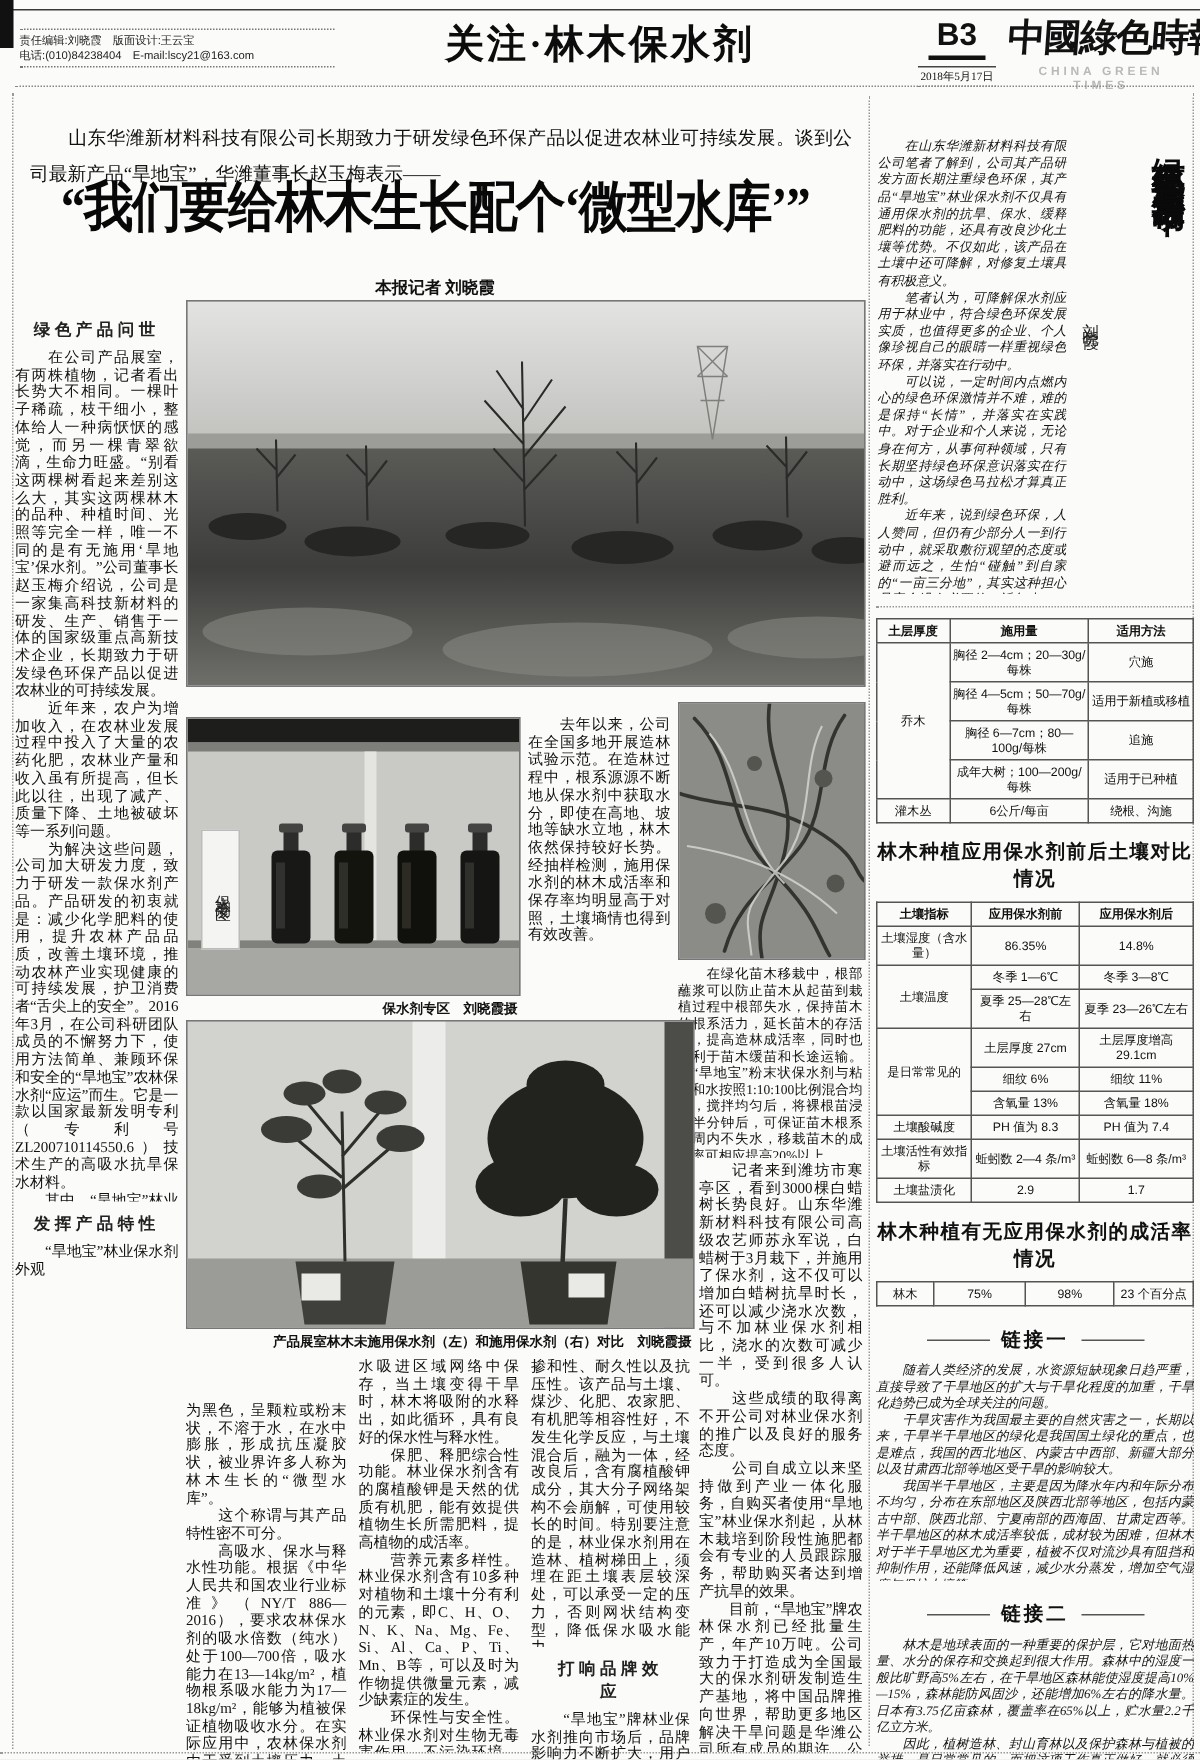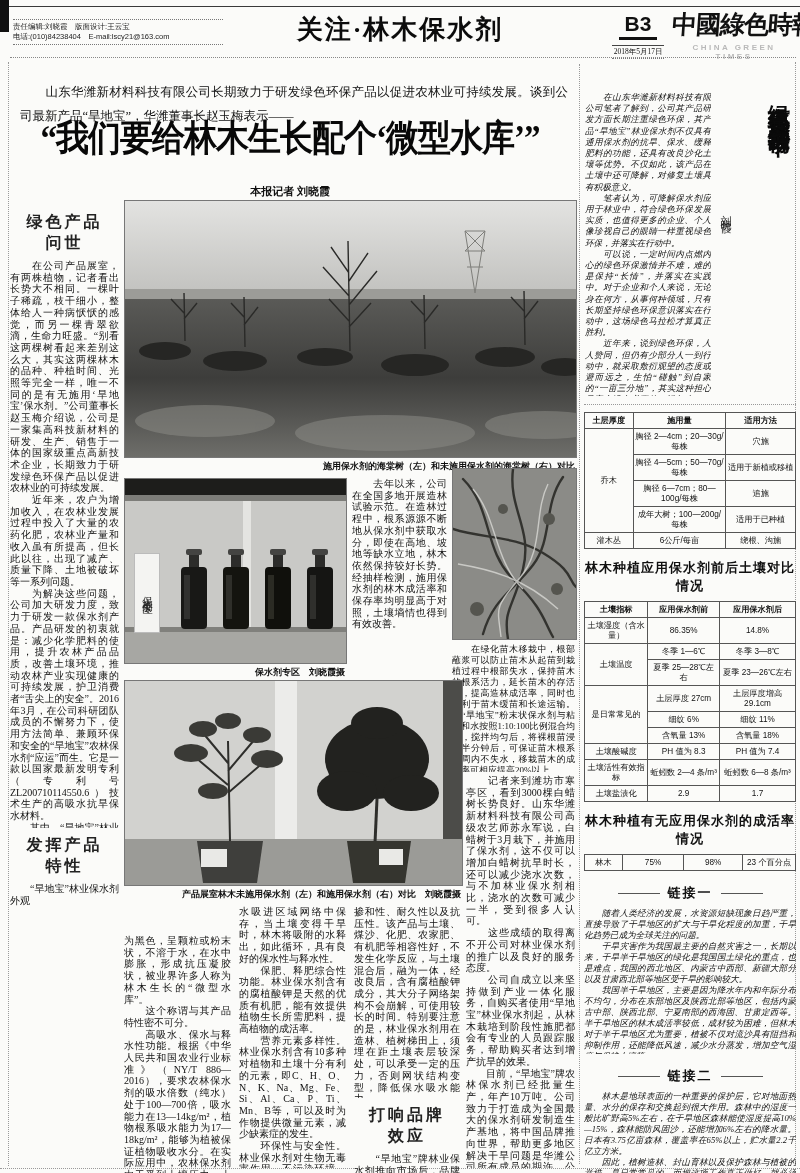--- a/index.html
+++ b/index.html
@@ -24,21 +24,21 @@
   .masthead-en{margin-top:2px;font-size:8px;letter-spacing:2.5px;color:#b9b9b9;font-family:"Liberation Sans",sans-serif;font-weight:700;}
   .header-rule{left:10px;top:57px;width:786px;height:0;border-top:1px dotted #888;}
   .vert-rule{left:579px;top:64px;width:0;height:1100px;border-left:1px dotted #999;}
   
   .kicker{left:20px;top:80px;width:548px;font-size:12.5px;line-height:24px;text-align:justify;white-space:pre-line;}
   .headline{left:8px;top:116px;width:564px;text-align:center;font-size:33px;font-weight:900;
             letter-spacing:-1px;transform:scaleY(1.1);color:#080808;white-space:nowrap;}
   .byline{left:10px;top:184px;width:560px;text-align:center;font-size:11px;font-weight:700;}
   
   .coltext{font-size:10px;line-height:11.7px;text-align:justify;white-space:pre-line;overflow:hidden;}
-  .col-heading{font-size:16px;font-weight:600;letter-spacing:3px;text-align:center;color:#222;
+  .col-heading{font-size:11px;font-weight:600;letter-spacing:3px;text-align:center;color:#222;
                margin:7px 12px 6px;font-family:"Liberation Sans",sans-serif;}
   #col1{left:10px;top:205px;width:109px;height:966px;}
   #col1 .blk1{height:300px;overflow:hidden;}
   #col1 .blk2{height:568px;overflow:hidden;}
   #col2{left:124px;top:906px;width:107px;height:262px;margin-top:29px;}
   #col3{left:239px;top:906px;width:107px;height:262px;}
   #col4{left:354px;top:906px;width:106px;height:262px;}
   #col4 .blk1{height:192px;overflow:hidden;}
   #col4 .blk2{height:40px;overflow:hidden;}
   #col5{left:466px;top:775px;width:109px;height:393px;}
@@ -158,21 +158,20 @@
         <ellipse cx="380" cy="156" rx="30" ry="10"></ellipse>
           <ellipse cx="440" cy="166" rx="24" ry="9"></ellipse>
       </g>
       <g fill="#8a8a85" opacity="0.55">
         <ellipse cx="80" cy="220" rx="70" ry="16"></ellipse>
           <ellipse cx="260" cy="232" rx="90" ry="18"></ellipse>
           <ellipse cx="420" cy="224" rx="60" ry="14"></ellipse>
       </g>
     </svg>
   </div>
-  <div class="abs caption" id="cap-field">施用保水剂的海棠树（左）和未施用保水剂的海棠树（右）对比</div>
 
   <div class="abs photo" id="photo-bottles">
     <svg width="221" height="184" viewBox="0 0 221 184">
       <rect width="221" height="184" fill="#c9c9c6"></rect>
       <rect width="221" height="16" fill="#1d1d1b"></rect>
       <rect y="16" width="221" height="6" fill="#7d7d79"></rect>
       <rect x="118" y="22" width="8" height="130" fill="#e4e4e1"></rect>
       <rect y="148" width="221" height="36" fill="#a7a7a3"></rect>
       <rect y="148" width="221" height="5" fill="#80807c"></rect>
       <g>

